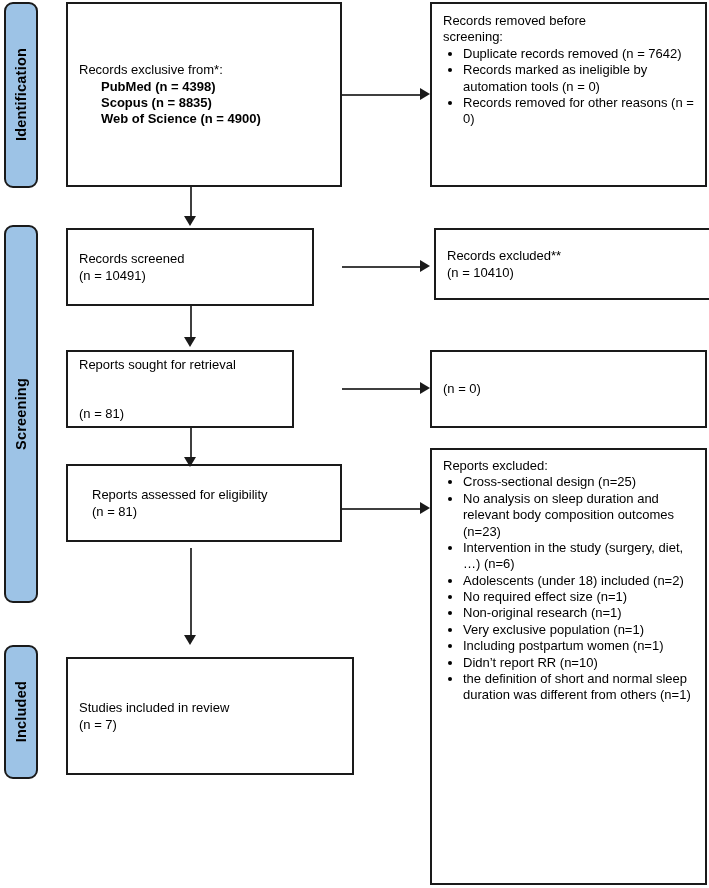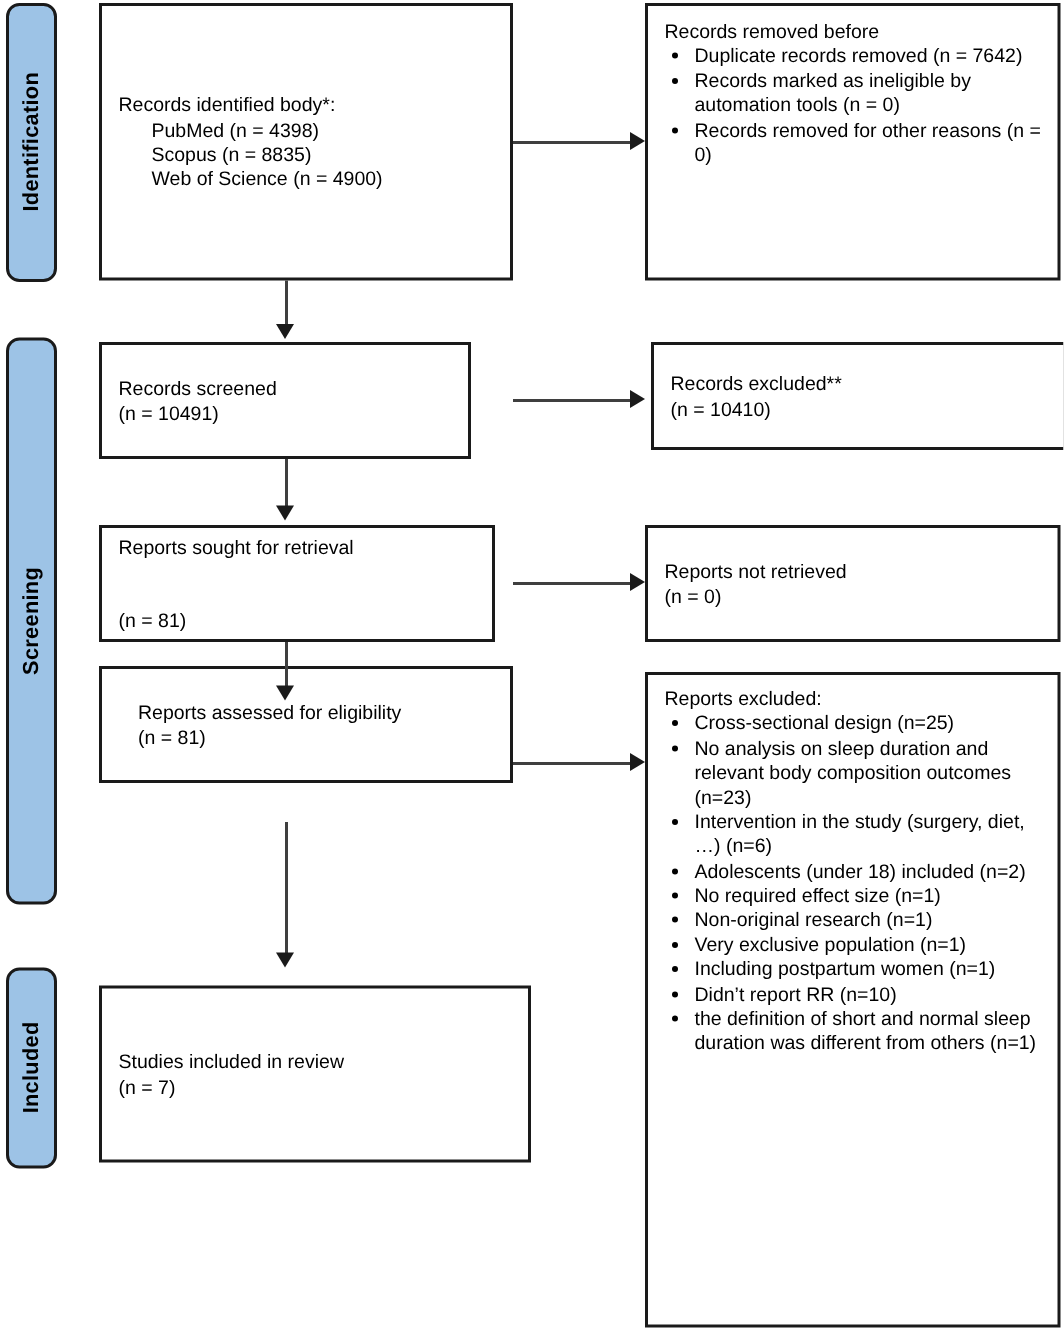--- a/index.html
+++ b/index.html
@@ -63,21 +63,21 @@
     padding-left: 20px;
     list-style-type: disc;
   }
   ul.box-list li {
     margin: 0;
     padding: 0;
     line-height: 1.26;
   }
   ul.box-list.tight li { margin-bottom: 0px; }
 
-  .indent-1 { padding-left: 22px; }
+  .indent-1 { padding-left: 22px; font-weight: bold; }
 
   
   .conn {
     position: absolute;
     background: #3f3f3f;
   }
   .conn.vline { width: 2px; }
   .conn.hline { height: 2px; }
   .arrow-down {
     position: absolute;
@@ -105,56 +105,56 @@
 
   <div class="stage-bar" style="left:4px; top:225px; width:34px; height:378px;">
     <span class="stage-label">Screening</span>
   </div>
 
   <div class="stage-bar" style="left:4px; top:645px; width:34px; height:134px;">
     <span class="stage-label">Included</span>
   </div>
 
   <div class="flow-box centered-v" style="left:66px; top:2px; width:276px; height:185px;">
-    <div class="box-line box-head">Records identified body*:</div>
+    <div class="box-line box-head">Records exclusive from*:</div>
     <div class="box-line indent-1">PubMed (n = 4398)</div>
     <div class="box-line indent-1">Scopus (n = 8835)</div>
     <div class="box-line indent-1">Web of Science (n = 4900)</div>
   </div>
 
   <div class="flow-box" style="left:430px; top:2px; width:277px; height:185px;">
     <div class="box-line">Records removed before</div>
+    <div class="box-line">screening:</div>
     <ul class="box-list">
       <li>Duplicate records removed (n = 7642)</li>
       <li>Records marked as ineligible by automation tools (n = 0)</li>
       <li>Records removed for other reasons (n = 0)</li>
     </ul>
   </div>
 
   <div class="flow-box centered-v" style="left:66px; top:228px; width:248px; height:78px;">
     <div class="box-line">Records screened</div>
     <div class="box-line">(n = 10491)</div>
   </div>
 
   <div class="flow-box centered-v" style="left:434px; top:228px; width:277px; height:72px;">
     <div class="box-line">Records excluded**</div>
     <div class="box-line">(n = 10410)</div>
   </div>
 
-  <div class="flow-box centered-v" style="left:66px; top:350px; width:264px; height:78px;gap:32px;">
+  <div class="flow-box centered-v" style="left:66px; top:350px; width:228px; height:78px;gap:32px;">
     <div class="box-line">Reports sought for retrieval</div>
     <div class="box-line">(n = 81)</div>
   </div>
 
   <div class="flow-box centered-v" style="left:430px; top:350px; width:277px; height:78px;">
-    <div class="box-line">Reports not retrieved</div>
     <div class="box-line">(n = 0)</div>
   </div>
 
-  <div class="flow-box centered-v" style="left:66px; top:444px; width:276px; height:78px;padding-left:24px;">
+  <div class="flow-box centered-v" style="left:66px; top:464px; width:276px; height:78px;padding-left:24px;">
     <div class="box-line">Reports assessed for eligibility</div>
     <div class="box-line">(n = 81)</div>
   </div>
 
   <div class="flow-box" style="left:430px; top:448px; width:277px; height:437px; padding-top:8px;">
     <div class="box-line">Reports excluded:</div>
     <ul class="box-list tight">
       <li>Cross-sectional design (n=25)</li>
       <li>No analysis on sleep duration and relevant body composition outcomes (n=23)</li>
       <li>Intervention in the study (surgery, diet, …) (n=6)</li>

